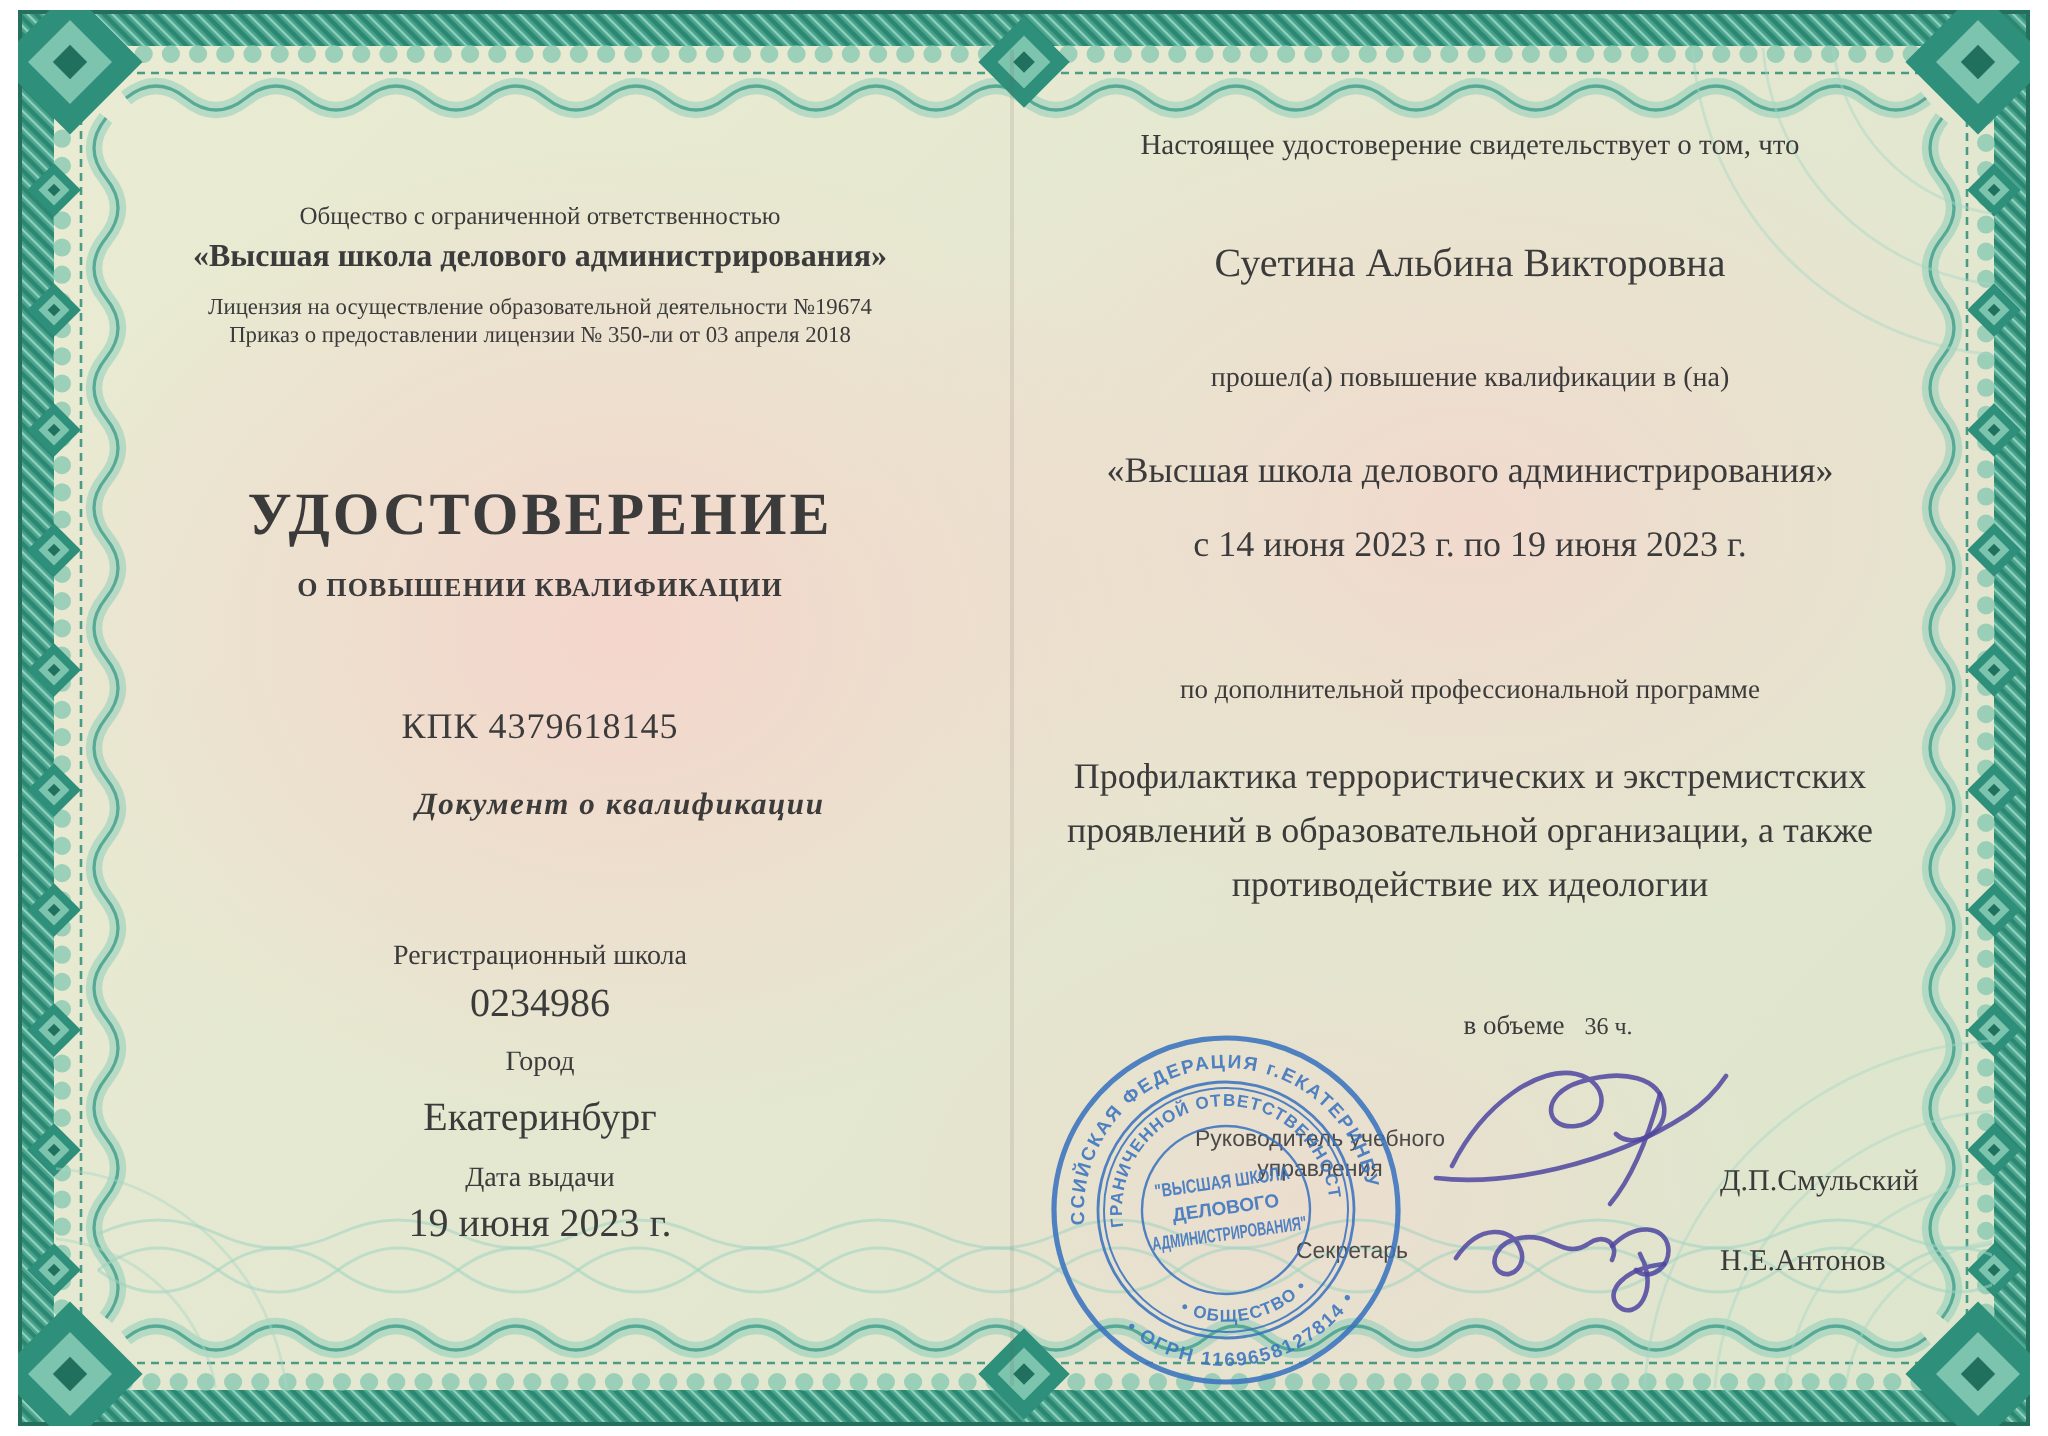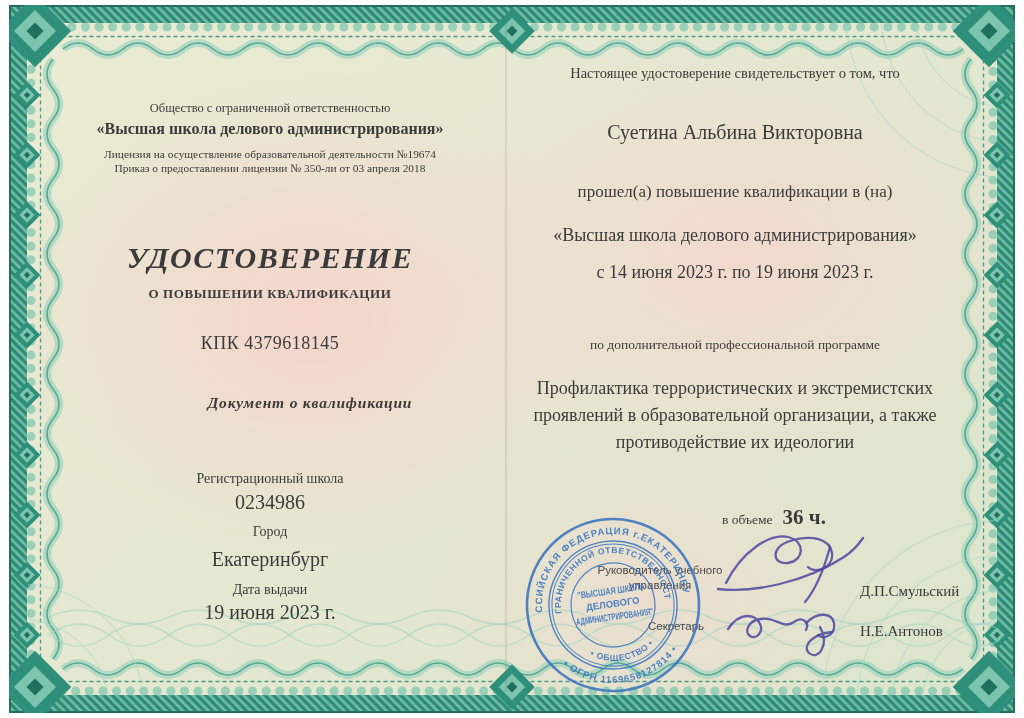--- a/index.html
+++ b/index.html
@@ -22,33 +22,33 @@
   .fold-line{position:absolute;left:496px;top:20px;width:2px;height:668px;
     background:rgba(110,100,90,.14);}
   .tblock{position:absolute;text-align:center;}
   .left-x{left:46px;width:430px;}
   .right-x{left:502px;width:448px;}
   .org-type{font-size:12.5px;}
   .org-name{font-size:16px;font-weight:bold;margin-top:4px;}
   .licenses{margin-top:9px;font-size:11.4px;line-height:14px;}
   .doc-title{font-size:30px;font-weight:bold;letter-spacing:1.5px;}
   .doc-subtitle{font-size:13px;font-weight:bold;letter-spacing:.6px;}
-  .doc-number{font-size:18px;letter-spacing:.5px;}
+  .doc-number{font-size:18px;letter-spacing:.5px;margin-top:20px;}
   .doc-kind{font-size:15.5px;font-weight:bold;font-style:italic;letter-spacing:.8px;padding-left:40px;}
   .field-label{font-size:14px;}
   .field-value{font-size:20px;}
   .statement{font-size:14.5px;}
   .holder{font-size:20px;}
-  .completed{font-size:17px;}
+  .completed{font-size:14px;}
   .institution{font-size:18px;}
   .period{font-size:18px;}
   .program-label{font-size:13.5px;}
   .program-title{font-size:18px;line-height:27px;}
   .volume{font-size:13.5px;}
-  .volume .vv{font-size:21px;margin-left:10px;font-weight:bold;}
+  .volume .vv{font-size:12px;margin-left:10px;}
   .sig-role{position:absolute;font-family:"Liberation Sans","DejaVu Sans",sans-serif;
     font-size:11.5px;color:#4a4a4a;text-align:center;line-height:1.3;}
   .sig-name{position:absolute;font-size:15px;color:#3a3a3a;text-align:left;width:140px;}
   .stamp-svg{position:absolute;left:513px;top:509px;opacity:.88;}
   .sigs-svg{position:absolute;left:703px;top:512px;}
   .st-ring{font-family:"Liberation Sans","DejaVu Sans",sans-serif;font-weight:bold;
     font-size:9.5px;letter-spacing:1px;fill:#3b74c0;}
   .st-ring2{font-family:"Liberation Sans","DejaVu Sans",sans-serif;font-weight:bold;
     font-size:8.6px;letter-spacing:.6px;fill:#3b74c0;}
   .st-center{font-family:"Liberation Sans","DejaVu Sans",sans-serif;font-weight:bold;
@@ -156,21 +156,21 @@
 
   <div class="tblock left-x" style="top:96px;">
     <div class="org-type">Общество с ограниченной ответственностью</div>
     <div class="org-name">«Высшая школа делового администрирования»</div>
     <div class="licenses">
       <div>Лицензия на осуществление образовательной деятельности №19674</div>
       <div>Приказ о предоставлении лицензии № 350-ли от 03 апреля 2018</div>
     </div>
   </div>
 
-  <div class="tblock left-x doc-title" style="top:236px;font-style:italic;">УДОСТОВЕРЕНИЕ</div>
+  <div class="tblock left-x doc-title" style="top:236px;">УДОСТОВЕРЕНИЕ</div>
   <div class="tblock left-x doc-subtitle" style="top:281px;">О ПОВЫШЕНИИ КВАЛИФИКАЦИИ</div>
   <div class="tblock left-x doc-number" style="top:328px;">КПК 4379618145</div>
   <div class="tblock left-x doc-kind" style="top:389px;">Документ о квалификации</div>
 
   <div class="tblock left-x field-label" style="top:466px;">Регистрационный школа</div>
   <div class="tblock left-x field-value" style="top:486px;">0234986</div>
   <div class="tblock left-x field-label" style="top:519px;">Город</div>
   <div class="tblock left-x field-value" style="top:543px;">Екатеринбург</div>
   <div class="tblock left-x field-label" style="top:577px;">Дата выдачи</div>
   <div class="tblock left-x field-value" style="top:596px;">19 июня 2023 г.</div>

